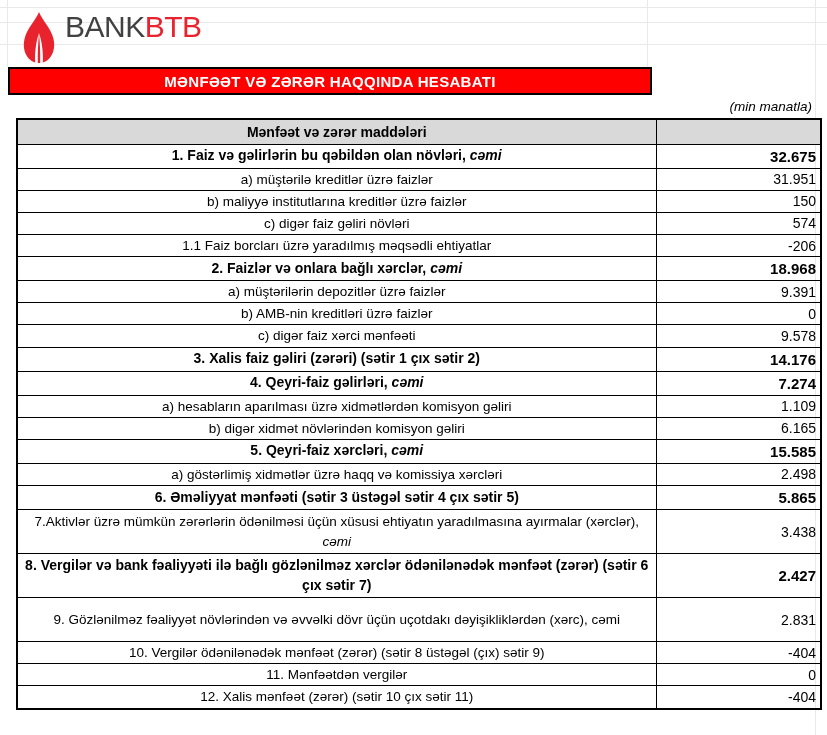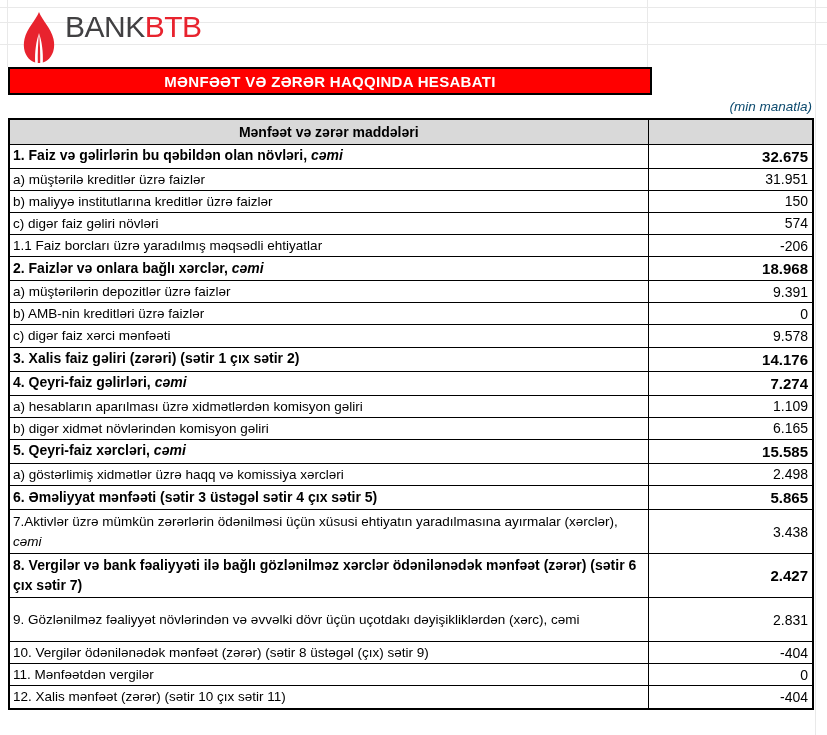--- a/index.html
+++ b/index.html
@@ -36,44 +36,44 @@
     border:2px solid var(--border, #000000);
     display:flex; align-items:center; justify-content:center;
   }
   .titlebar span {
     color:var(--title-text, #ffffff); font-weight:bold; font-size:15px;
     letter-spacing:0.3px;
   }
 
   .unit-note {
     position:absolute; top:99px; right:15px;
-    font-style:italic; font-size:13.5px; color:#0c4a6e;
+    font-style:italic; font-size:13.5px; color:#000000;
   }
 
   
   table.pl {
-    position:absolute; left:8px; top:118px; width:804px;
+    position:absolute; left:16px; top:118px; width:804px;
     border-collapse:collapse; table-layout:fixed;
     border:2px solid var(--border, #000000);
   }
   table.pl col.c1 { width:639px; }
   table.pl col.c2 { width:165px; }
   table.pl th, table.pl td {
     border:1px solid var(--border, #000000);
     vertical-align:middle;
   }
   table.pl thead th {
     background:var(--header-bg, #d9d9d9); height:25px;
     font-size:14px; font-weight:bold; text-align:center; color:#000;
   }
   table.pl thead th.valh { background:var(--header-bg, #d9d9d9); }
 
   table.pl td.lbl {
     padding:1px 3px 1px 3px; font-size:13.5px; color:#000;
-    text-align:left; line-height:1.42;margin-left:20px;
+    text-align:center; line-height:1.42;margin-left:20px;
   }
   table.pl td.val {
     padding:1px 4px 1px 2px; font-size:14px; color:#000;
     text-align:right; white-space:nowrap;
   }
   table.pl tr.single  { height:22px; }
   table.pl tr.boldrow { height:24px; }
   table.pl tr.twoline { height:44px; }
   table.pl tr.boldrow td.lbl { font-weight:bold; font-size:14px; }
   table.pl tr.boldrow td.val { font-weight:bold; font-size:15px; }

